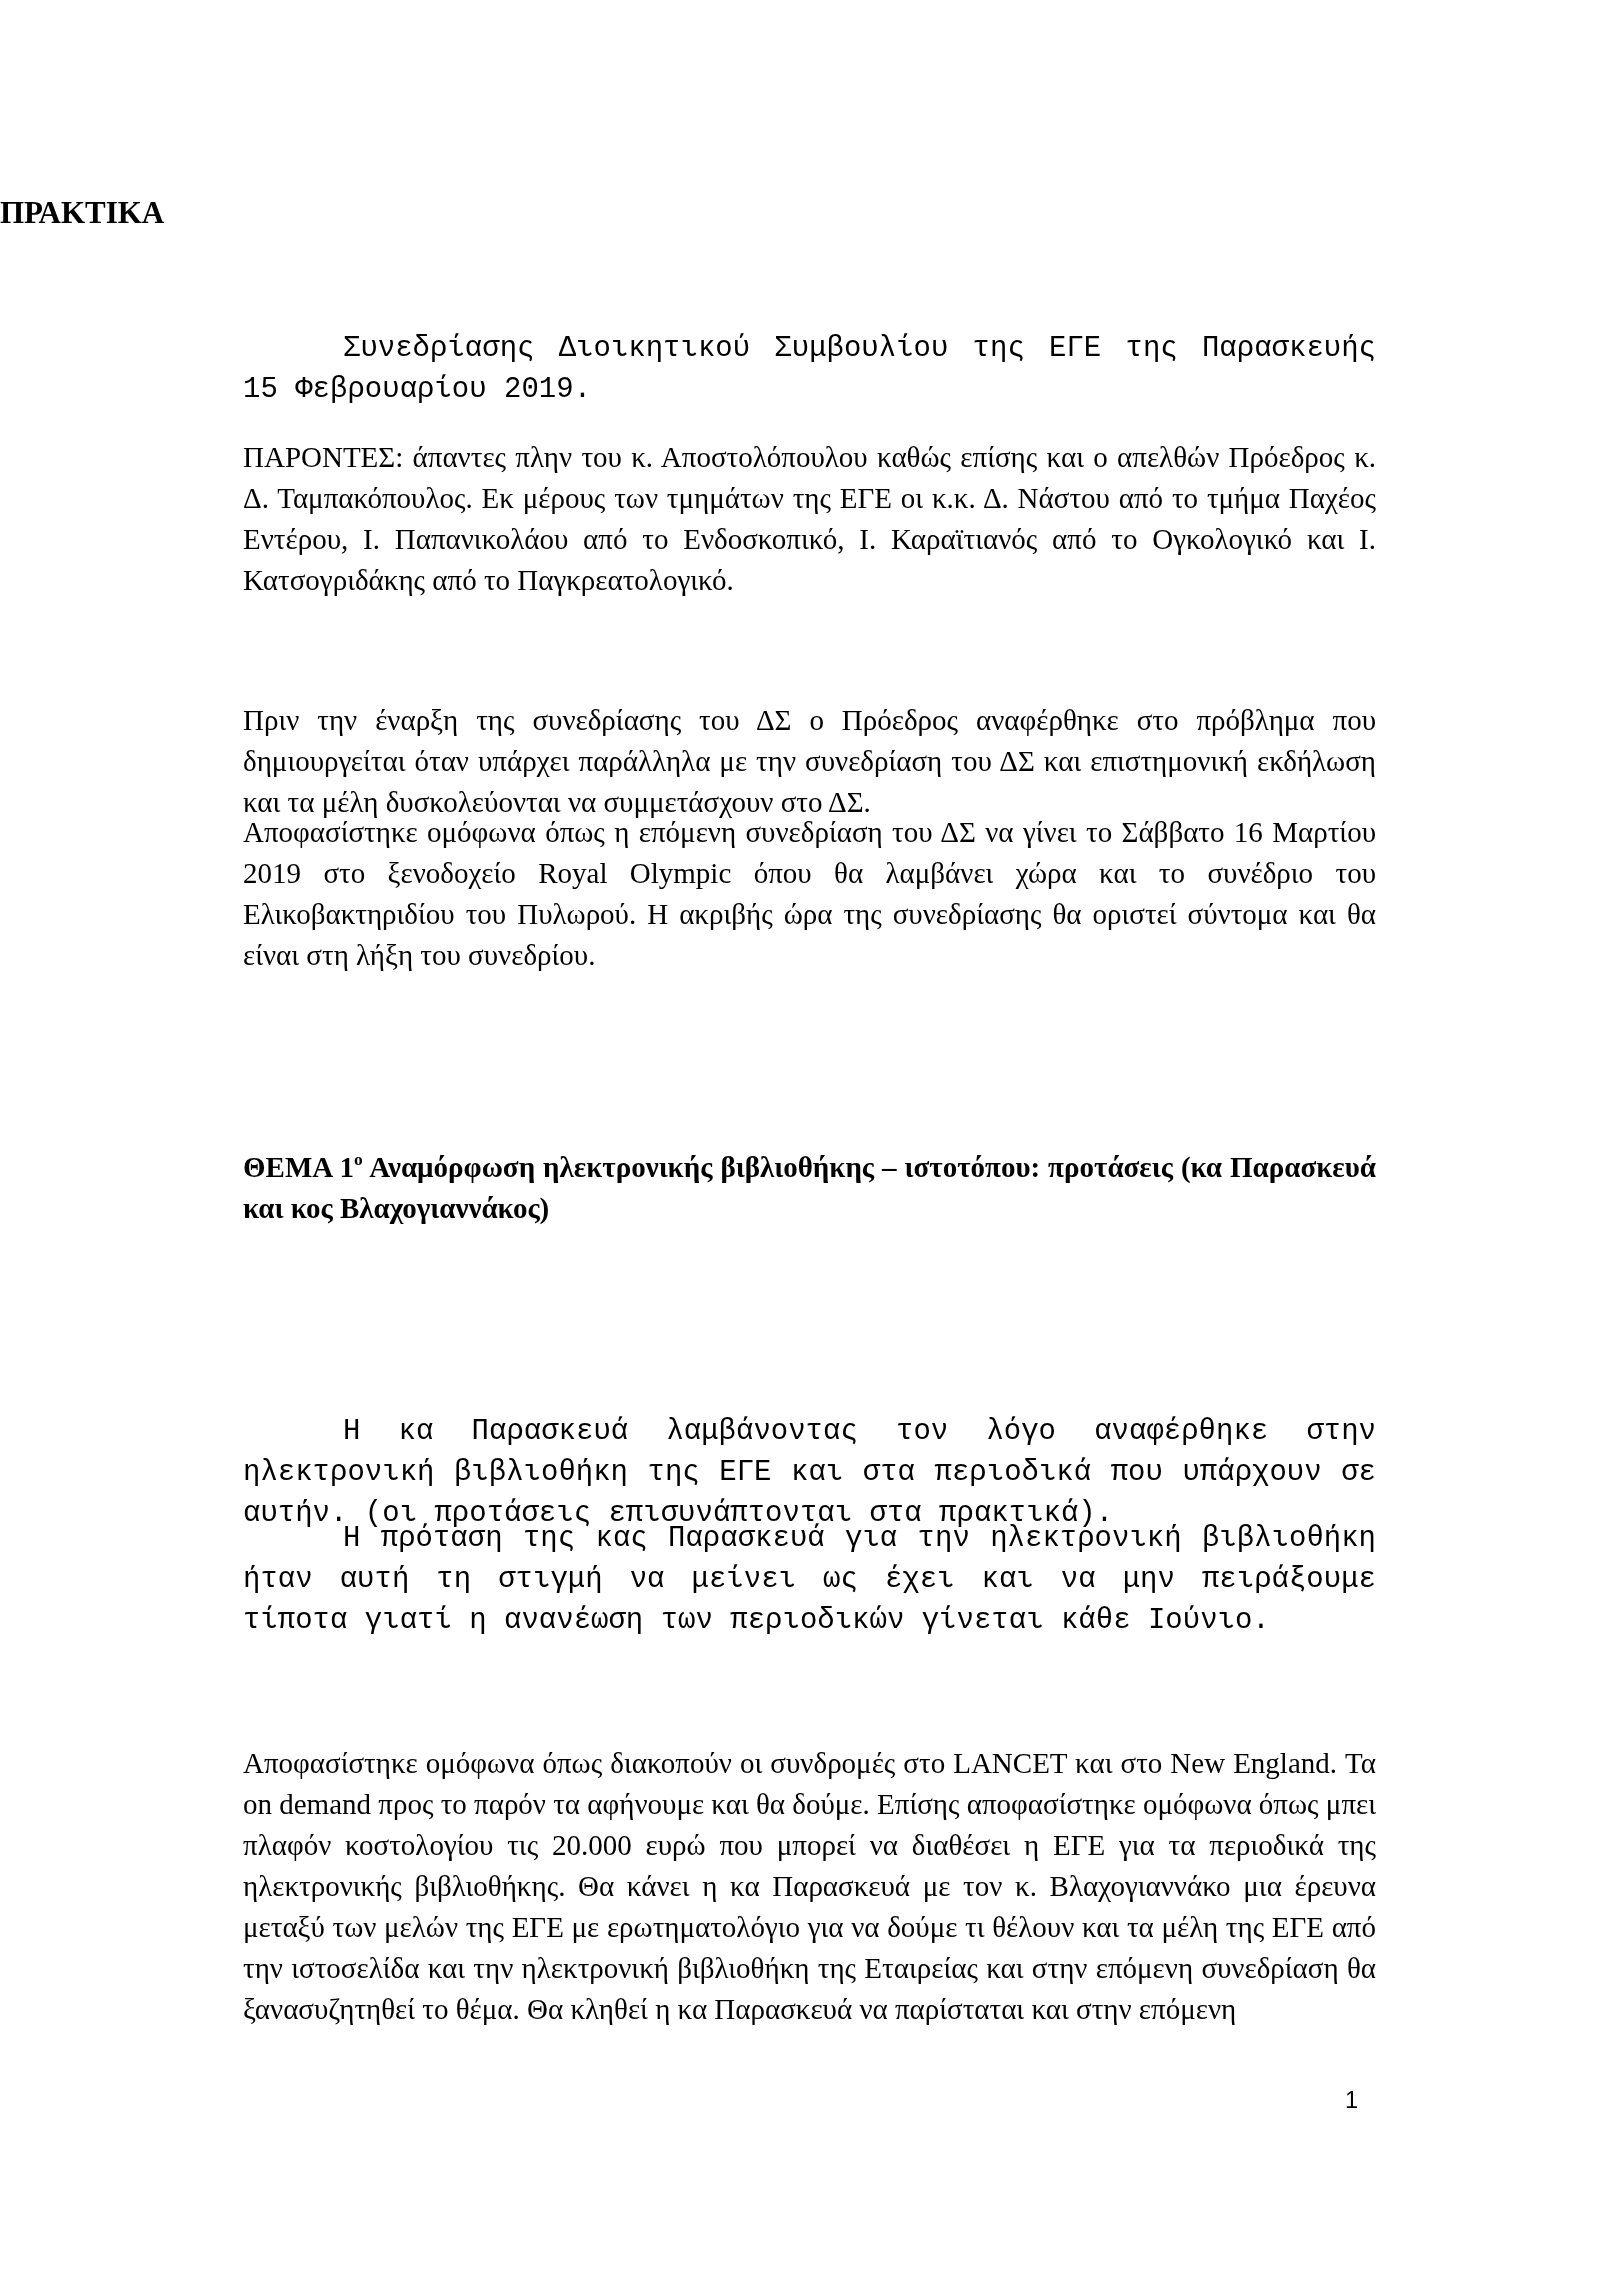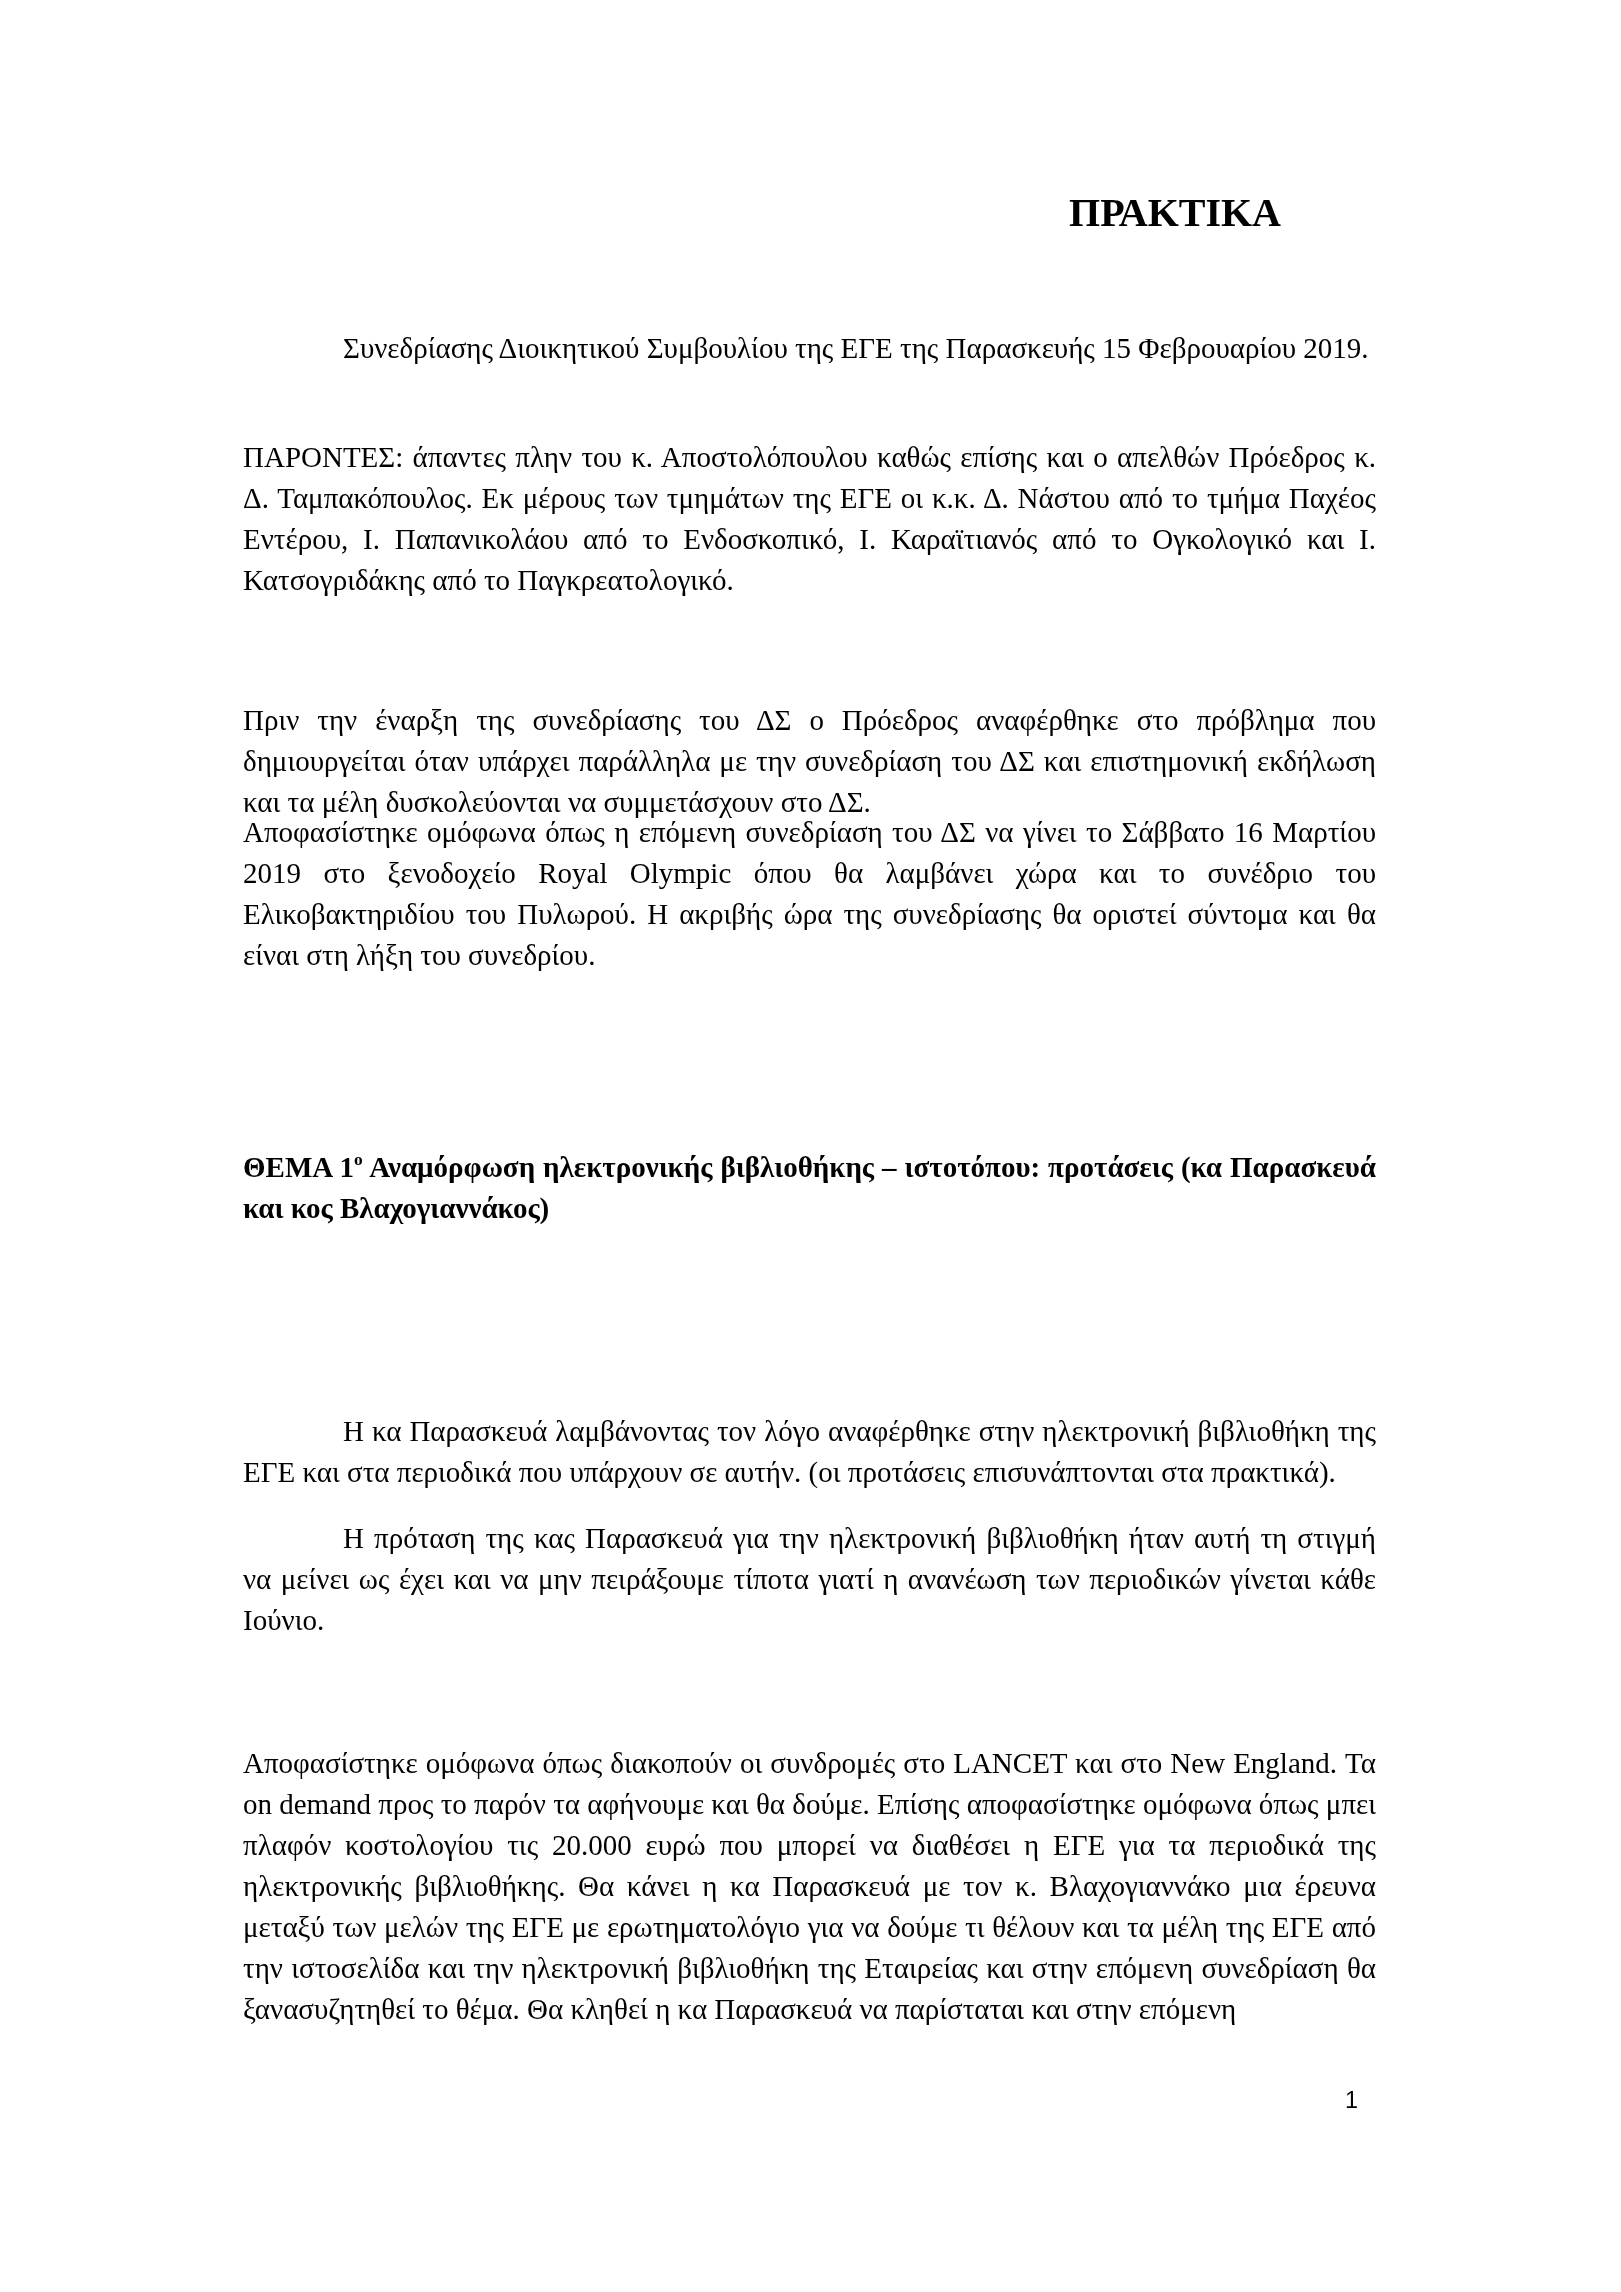--- a/index.html
+++ b/index.html
@@ -7,24 +7,24 @@
     .page {
       position: absolute; left: 0; top: 0; width: 1621px; height: 2293px;
       background: #ffffff; color: #000000;
       font-family: "Liberation Serif", "DejaVu Serif", serif;
       font-size: 29px; line-height: 41px;
     }
     .blk {
       position: absolute; left: 243px; width: 1133px;
       text-align: justify; margin: 0;
     }
-    .indent { text-indent: 100px; }
+    .indent { text-indent: 100px; font-family: Liberation Mono, monospace; }
     .title {
       position: absolute; left: 0; width: 1281px; top: 192px;
-      text-align: right; font-weight: bold; font-size: 40px; line-height: 41px;
+      text-align: left; font-weight: bold; font-size: 31px; line-height: 41px;
       margin: 0;
     }
     .bold { font-weight: bold; }
     sup { font-size: 0.6em; line-height: 0; vertical-align: 0.7em; }
     .pagenum {
       position: absolute; left: 1345px; top: 2086px;
       font-family: "Liberation Sans", "DejaVu Sans", sans-serif;
       font-size: 23.5px; line-height: 29px;
     }
   </style>

